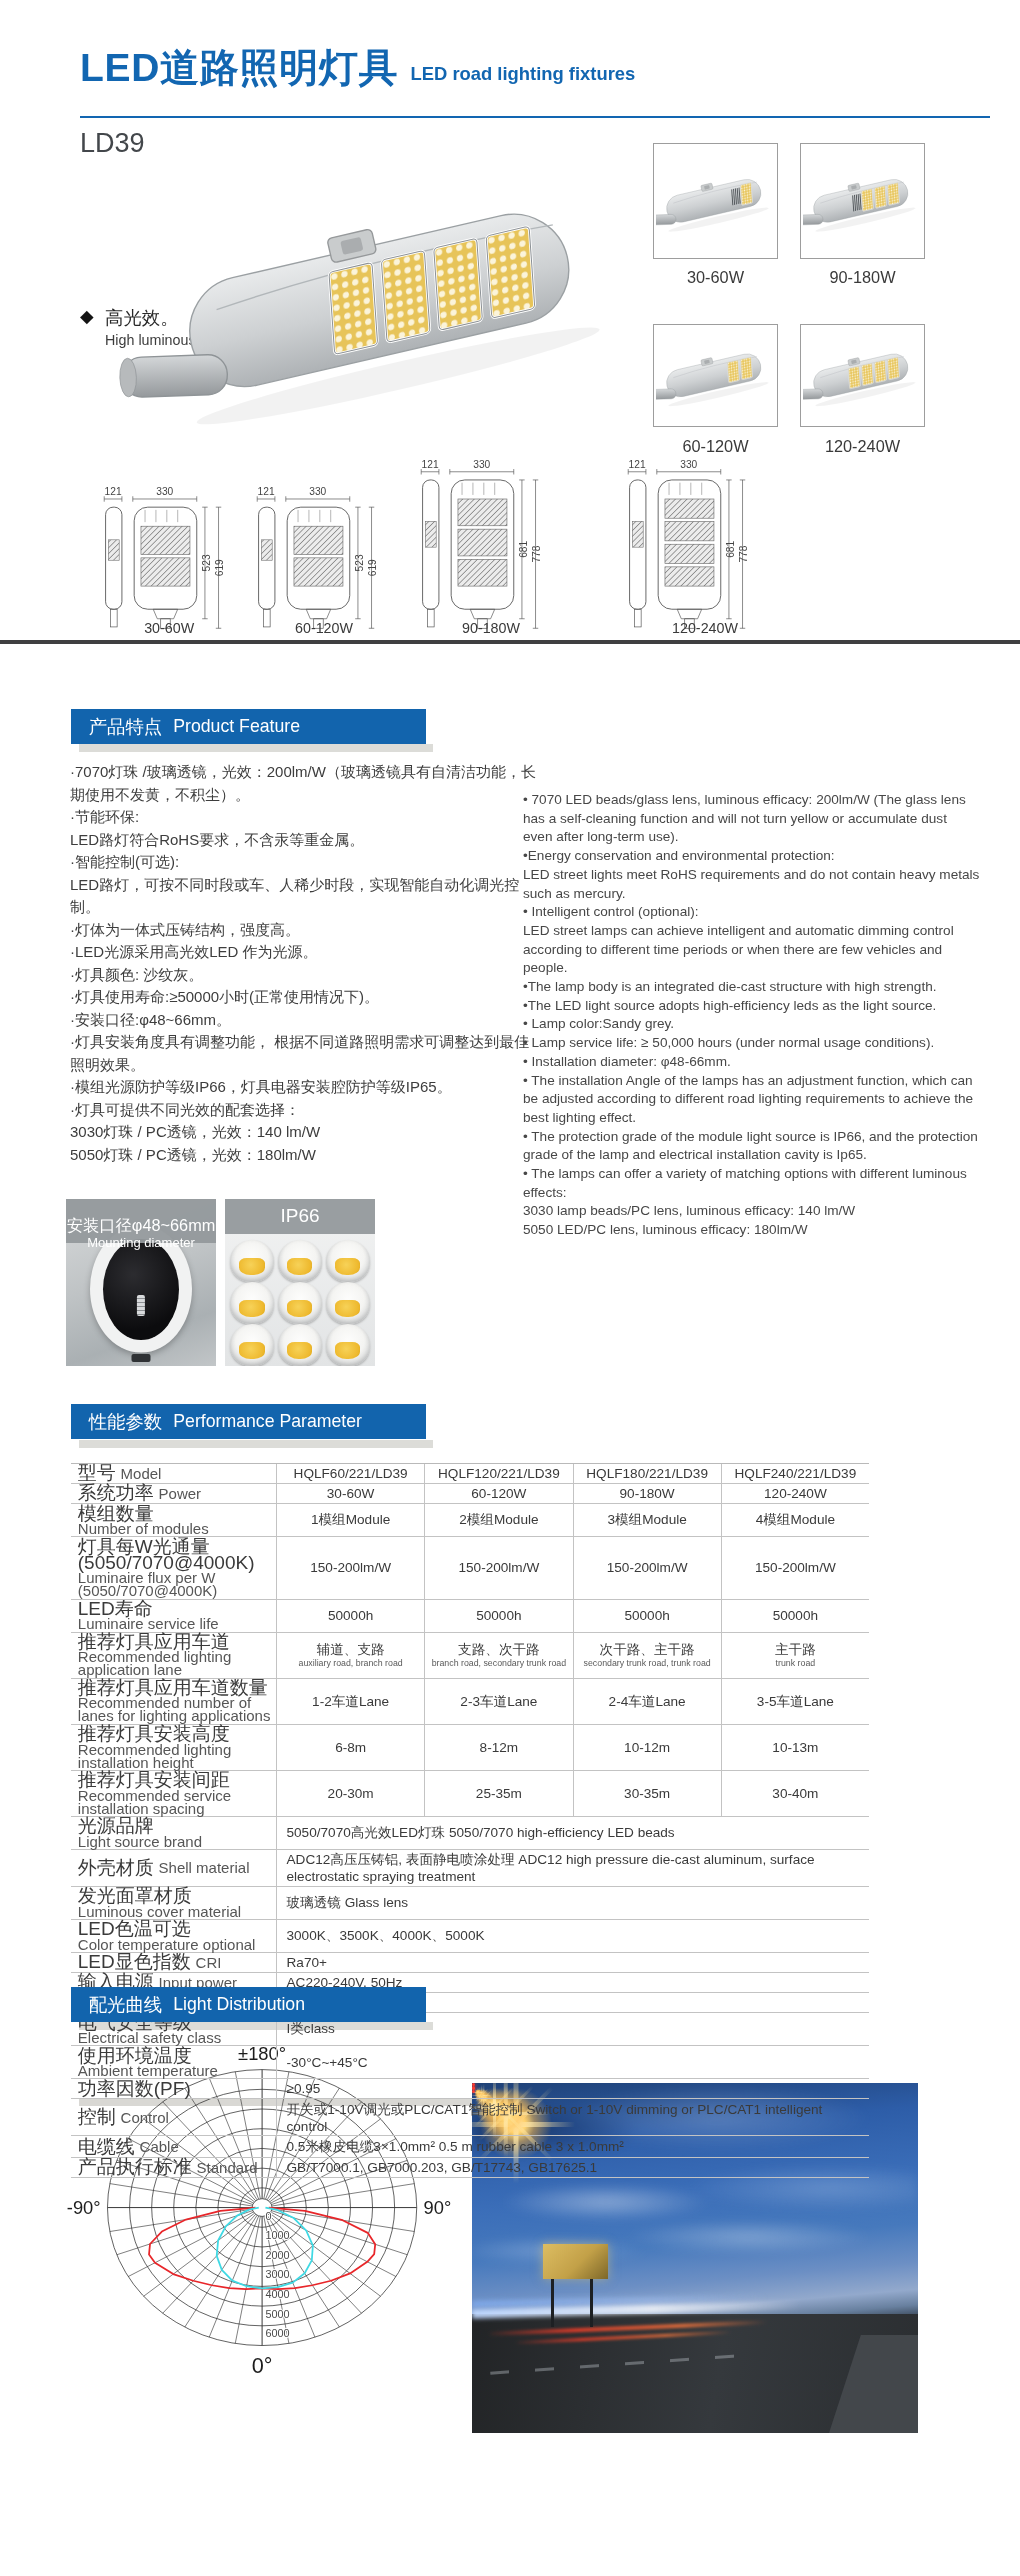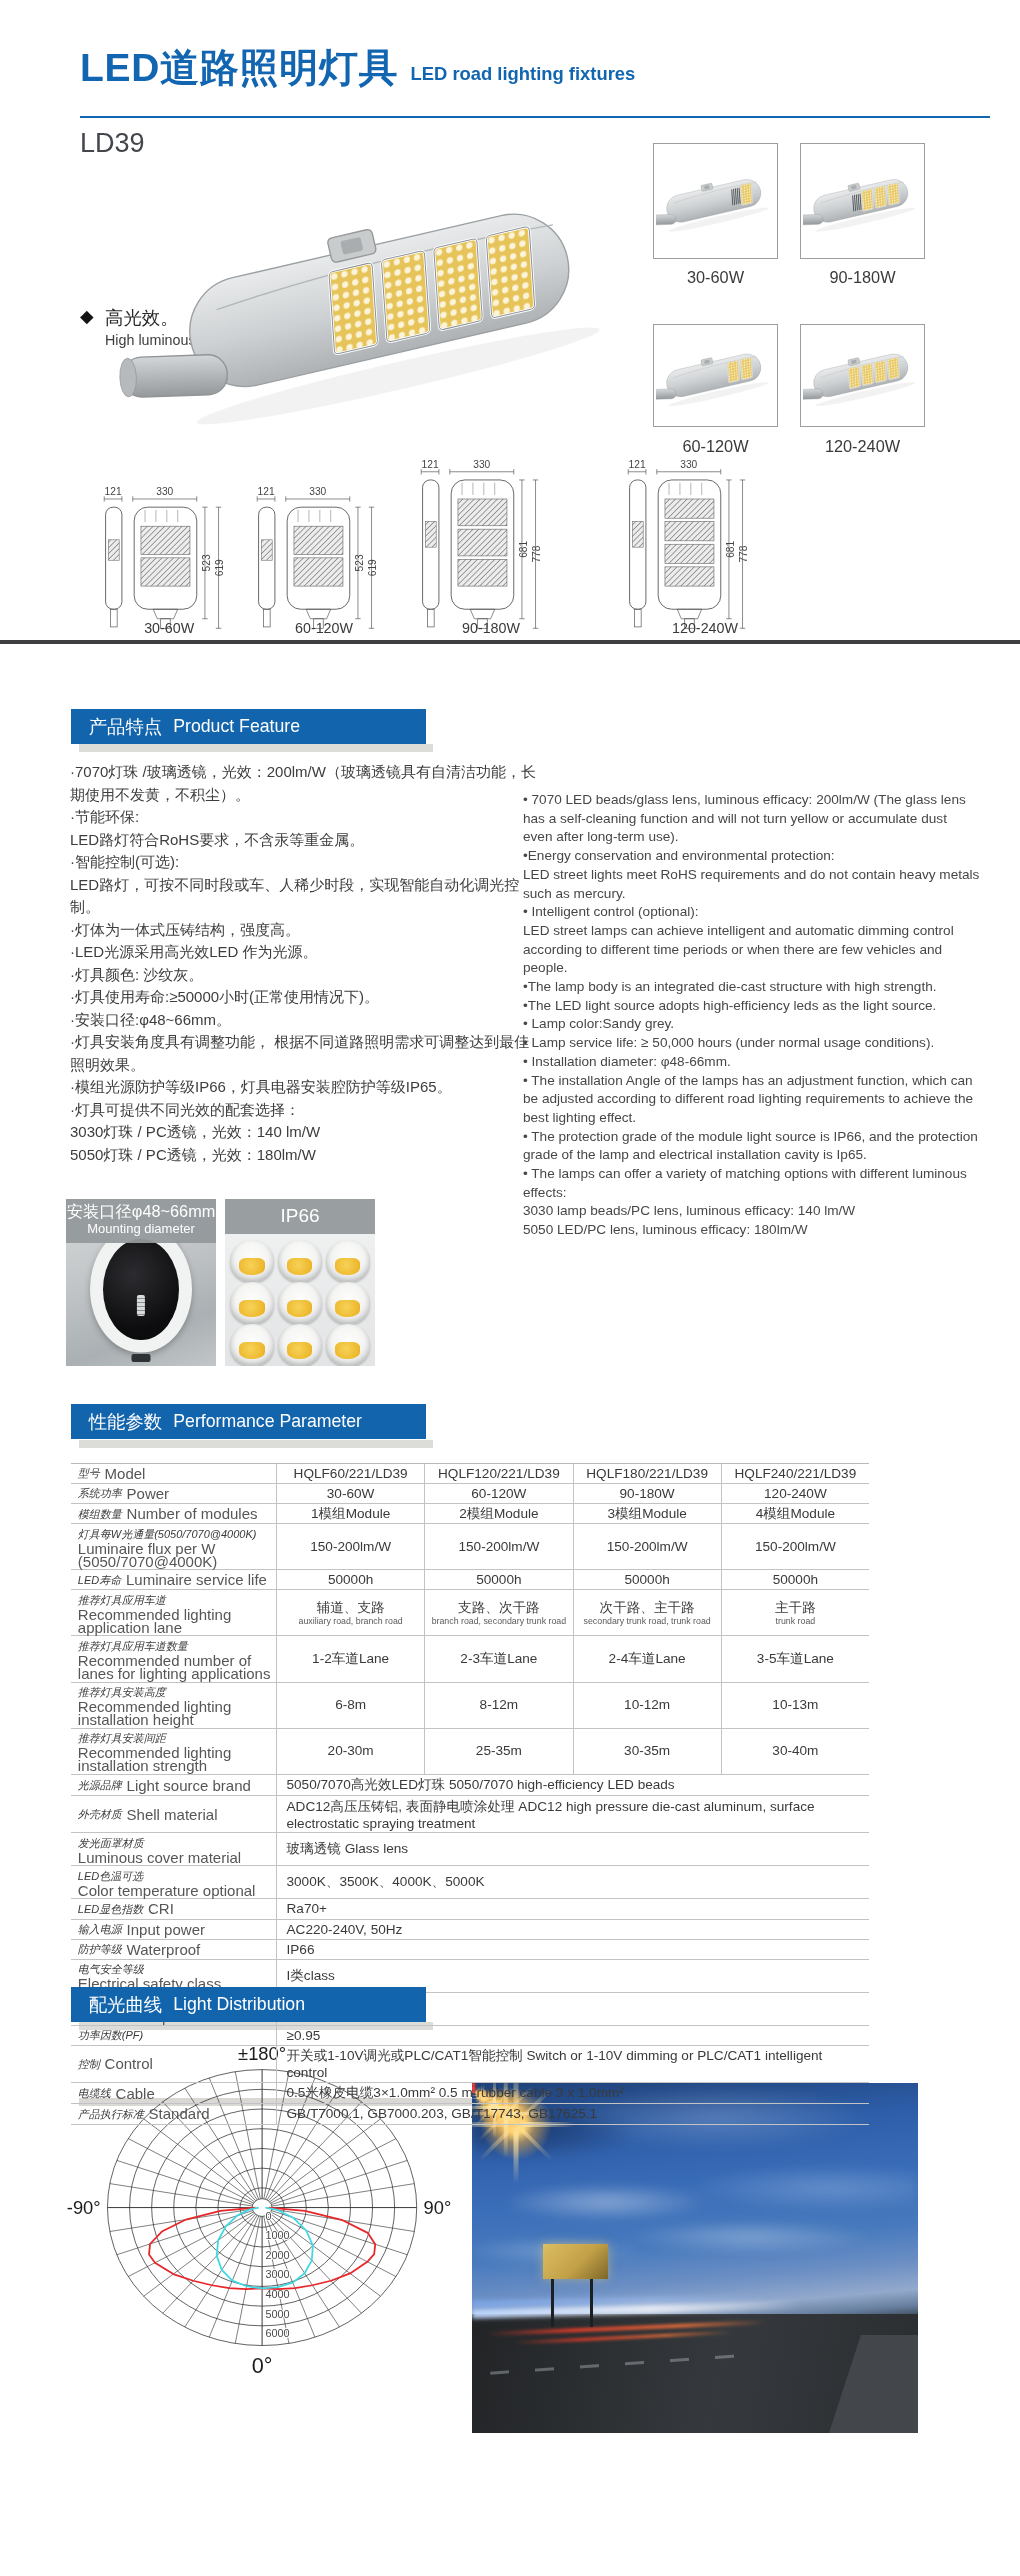--- a/index.html
+++ b/index.html
@@ -38,21 +38,21 @@
   #feat-zh{position:absolute;left:70px;top:761px;width:469px;}
   #feat-en{position:absolute;left:523px;top:791px;width:457px;}
   .fz{font-size:15px;line-height:22.5px;color:#3d3d3d;}
   .fe{font-size:13.6px;line-height:18.7px;color:#474747;}
   
   .photo{position:absolute;top:1199px;width:150px;height:167px;overflow:hidden;background:#dcdee0;}
   .p-mount{left:66px;} .p-ip{left:225px;}
   .pbanner{position:absolute;left:0;top:0;width:100%;background:rgba(148,153,156,0.95);color:#fff;
            text-align:center;z-index:3;}
   .p-mount .pbanner{height:44px;} .p-ip .pbanner{height:35px;display:flex;align-items:center;justify-content:center;}
-  .pb-zh{font-size:16.3px;line-height:20.4px;margin-top:2px;} .pb-en{font-size:13px;line-height:16.3px;}
+  .pb-zh{font-size:16.3px;line-height:20.4px;margin-top:16px;} .pb-en{font-size:13px;line-height:16.3px;}
   .p-ip .pb-zh{font-size:19px;margin-top:0;}
   .pbody{position:absolute;left:0;top:0;width:100%;height:100%;}
   .mount-body{background:linear-gradient(160deg,#d8dadb 0%,#bfc3c5 45%,#aab0b3 75%,#c2c6c8 100%);}
   .m-dark{position:absolute;left:28%;top:18%;width:50%;height:24%;background:radial-gradient(ellipse,#3f4448 0%,rgba(63,68,72,0) 70%);}
   .ring-outer{position:absolute;left:50%;top:54%;width:102px;height:127px;transform:translate(-50%,-50%);
               background:#f1f2f2;border-radius:50%;box-shadow:0 2.7px 6.8px rgba(0,0,0,.25);}
   .ring-inner{position:absolute;left:50%;top:50%;width:76px;height:101px;transform:translate(-50%,-50%);
               background:radial-gradient(circle at 40% 35%,#2c2c30 0%,#0c0c0e 70%);border-radius:50%;}
   .screw{position:absolute;left:50%;top:56%;width:8.2px;height:20.4px;transform:translateX(-50%);
          background:repeating-linear-gradient(180deg,#d8dadc 0 2.7px,#8d9093 2.7px 4.1px);border-radius:2px;}
@@ -62,21 +62,21 @@
         background:radial-gradient(circle at 50% 40%,#fdfdfc 0%,#f4f4f2 48%,#d8dadb 78%,#c6c8c9 100%);
         box-shadow:inset 0 -2px 4.1px rgba(120,120,120,.35),0 1.4px 2px rgba(90,90,90,.35);}
   .chip{position:absolute;left:20%;bottom:16%;width:58%;height:40%;border-radius:30% 30% 45% 45%;
         background:radial-gradient(circle at 45% 40%,#f7d258 0%,#eeb92e 70%,#d9a51e 100%);}
   
   #spec-table{position:absolute;left:71px;top:1463px;width:798px;border-top:0.7px solid #b9b9b9;z-index:2;}
   .trow{display:flex;border-bottom:0.7px solid #c3c3c3;align-items:stretch;min-height:18.4px;}
   .tlabel{width:205px;padding:1.4px 4.1px 1.4px 6.8px;box-sizing:border-box;display:flex;flex-wrap:wrap;
           align-items:center;column-gap:4.8px;}
   .tlabel.block{flex-direction:column;align-items:flex-start;justify-content:center;row-gap:0;}
-  .tlabel .zh{font-size:11px;color:#3a3a3a;line-height:16.3px;font-style:italic;}
+  .tlabel .zh{font-size:19px;color:#3a3a3a;line-height:16.3px;}
   .tlabel .en{font-size:15px;color:#565656;line-height:13px;}
   .tcell{flex:1;border-left:0.7px solid #c3c3c3;display:flex;flex-direction:column;align-items:center;
          justify-content:center;padding:1.4px 2.7px;box-sizing:border-box;}
   .tcell .v{font-size:13.6px;color:#3a3a3a;line-height:15.6px;}
   .tcell .ve{font-size:8.8px;color:#5a5a5a;line-height:10.2px;}
   .tspan{flex:1;border-left:0.7px solid #c3c3c3;display:flex;align-items:center;padding:1.4px 2.7px 1.4px 9.5px;
          font-size:13.6px;color:#3a3a3a;}
   .table-shadow{position:absolute;left:79px;width:795px;height:8.2px;background:#d9d8d4;}
   
   #polar{position:absolute;left:65px;top:2036px;width:401px;height:354px;}
@@ -673,21 +673,21 @@
         <div class="tcell">
           <span class="v">10-12m</span>
         </div>
         <div class="tcell">
           <span class="v">10-13m</span>
         </div>
       </div>
       <div class="trow">
         <div class="tlabel block">
           <span class="zh">推荐灯具安装间距</span>
-          <span class="en">Recommended lighting installation strength</span>
+          <span class="en">Recommended service installation spacing</span>
         </div>
         <div class="tcell">
           <span class="v">20-30m</span>
         </div>
         <div class="tcell">
           <span class="v">25-35m</span>
         </div>
         <div class="tcell">
           <span class="v">30-35m</span>
         </div>

